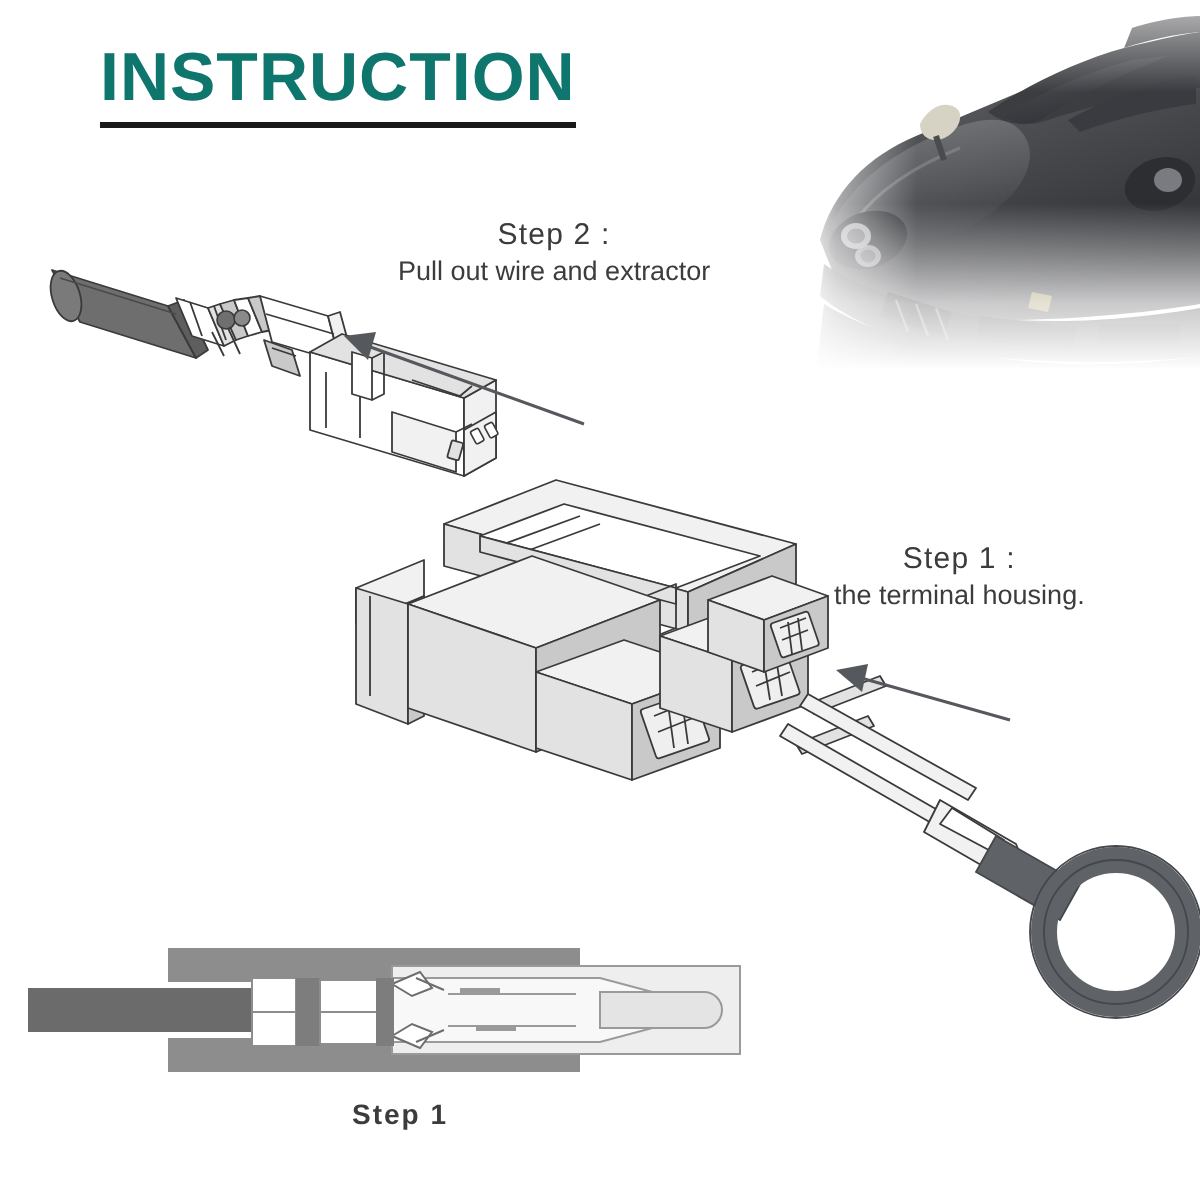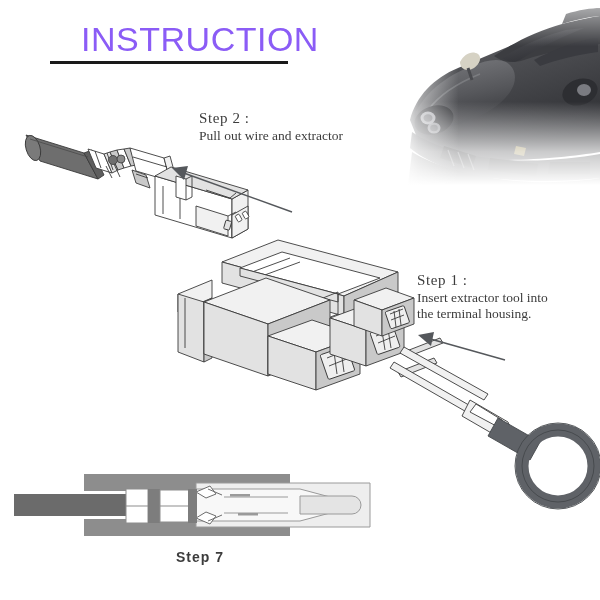--- a/index.html
+++ b/index.html
@@ -18,26 +18,25 @@
   
   #title-block {
     position: absolute;
     left: 50px;
     top: 20px;
     width: 300px;
   }
   #title-text {
     font-family: "Liberation Sans", sans-serif;
     font-size: 34px;
-    font-weight: normal;
+    font-weight: bold;
     letter-spacing: 0.5px;
-    color: #8b5cf6;
+    color: #0f766e;
     line-height: 38px;
     white-space: nowrap;
-    text-align: center;
   }
   #title-rule {
     margin-top: 3px;
     width: 238px;
     height: 3px;
     background: #1a1a1a;
   }
   
   #car-photo {
     position: absolute;
@@ -53,24 +52,25 @@
     pointer-events: none;
     background:
       linear-gradient(to right, #fff 0%, rgba(255,255,255,0.55) 10%, rgba(255,255,255,0) 30%),
       linear-gradient(to bottom, rgba(255,255,255,0) 55%, rgba(255,255,255,0.75) 82%, #fff 100%),
       linear-gradient(to top, rgba(255,255,255,0) 75%, rgba(255,255,255,0.5) 95%, rgba(255,255,255,0.85) 100%);
   }
   
   .step-text {
     position: absolute;
     color: #3c3c3c;
-    font-family: Liberation Serif, serif;
+    font-family: Liberation Sans, sans-serif;
     font-size: 13.5px;
     line-height: 16.5px;
     white-space: nowrap;
+    text-align: center;
   }
   .step-text .step-head {
     display: block;
     font-size: 15px;
     letter-spacing: 0.6px;
     margin-bottom: 1px;
   }
   .step-text .step-line {
     display: block;
   }
@@ -337,19 +337,18 @@
     </g>
   </svg>
 
   <div id="step2-text" class="step-text">
     <span class="step-head">Step 2 :</span>
     <span class="step-line">Pull out wire and extractor</span>
   </div>
 
   <div id="step1-text" class="step-text">
     <span class="step-head">Step 1 :</span>
-    <span class="step-line">Insert extractor tool into</span>
     <span class="step-line">the terminal housing.</span>
   </div>
 
-  <div id="bottom-caption">Step 7</div>
+  <div id="bottom-caption">Step 1</div>
 
 </div>
 
 </body></html>

